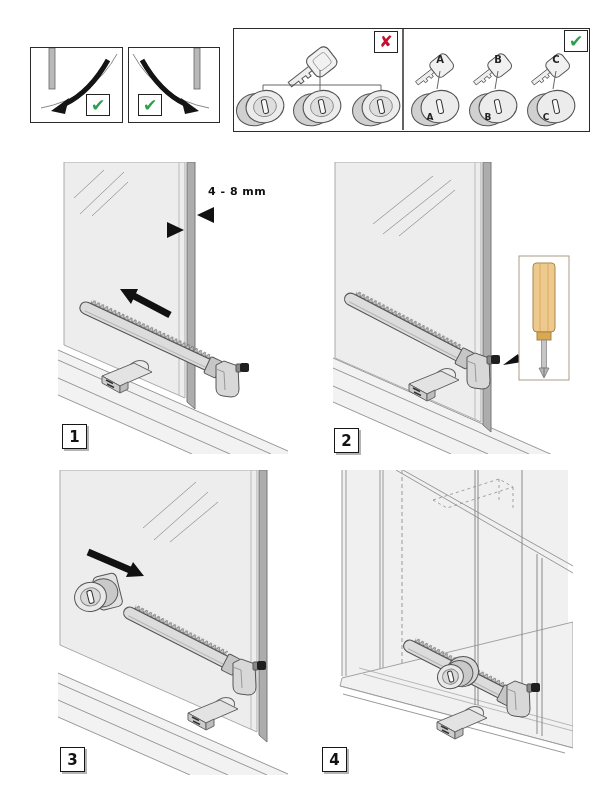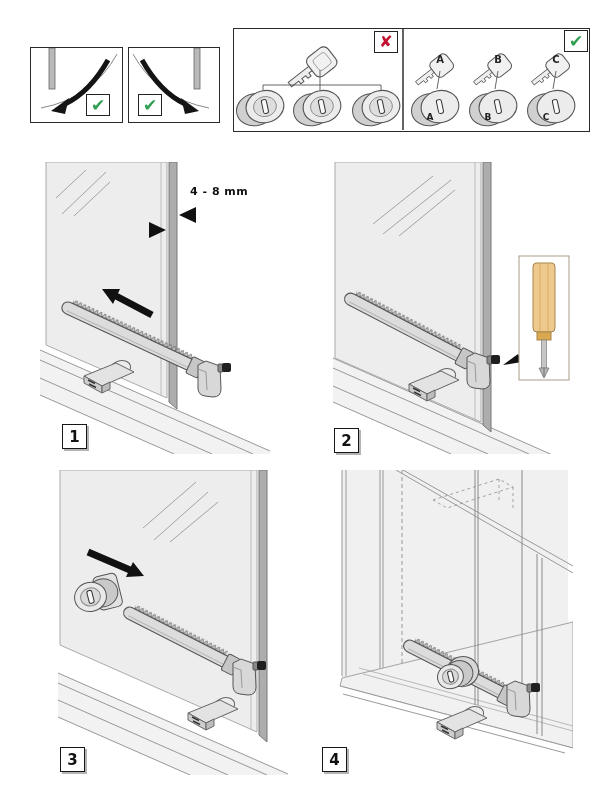--- a/index.html
+++ b/index.html
@@ -131,21 +131,21 @@
       <text class="lockletter" x="312" y="91">C</text>
     </svg>
     <div class="markbox" style="left:140px; top:2px">
       <span class="mark-cross">✘</span>
     </div>
     <div class="markbox" style="left:330px; top:1px">
       <span class="mark-check">✔</span>
     </div>
   </div>
 
-  <div class="panel" style="left:40px; top:162px; width:230px; height:292px">
+  <div class="panel" style="left:58px; top:162px; width:230px; height:292px">
     <svg width="230" height="292" viewBox="0 0 230 292">
       <defs>
           <pattern id="t1" width="4.5" height="5" patternUnits="userSpaceOnUse">
         <path d="M0,5 L2.25,0 L4.5,5 Z" fill="#cfcfcf" stroke="#4a4a4a" stroke-width="0.7"></path>
           </pattern>
         </defs>
       <g>
         <polygon points="0,188 230,289 230,320 0,320" fill="#f2f2f2"></polygon>
         <polygon points="0,233 134,292 0,292" fill="#ffffff"></polygon>
         <line class="rail" x1="0" y1="188" x2="230" y2="289"></line>

